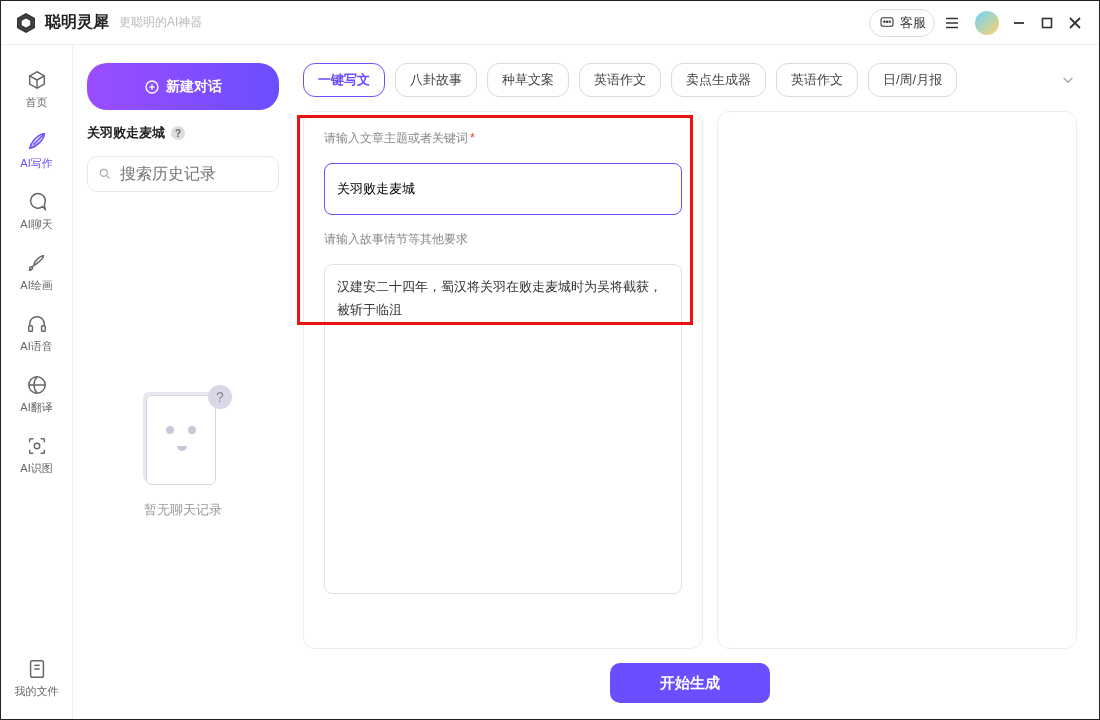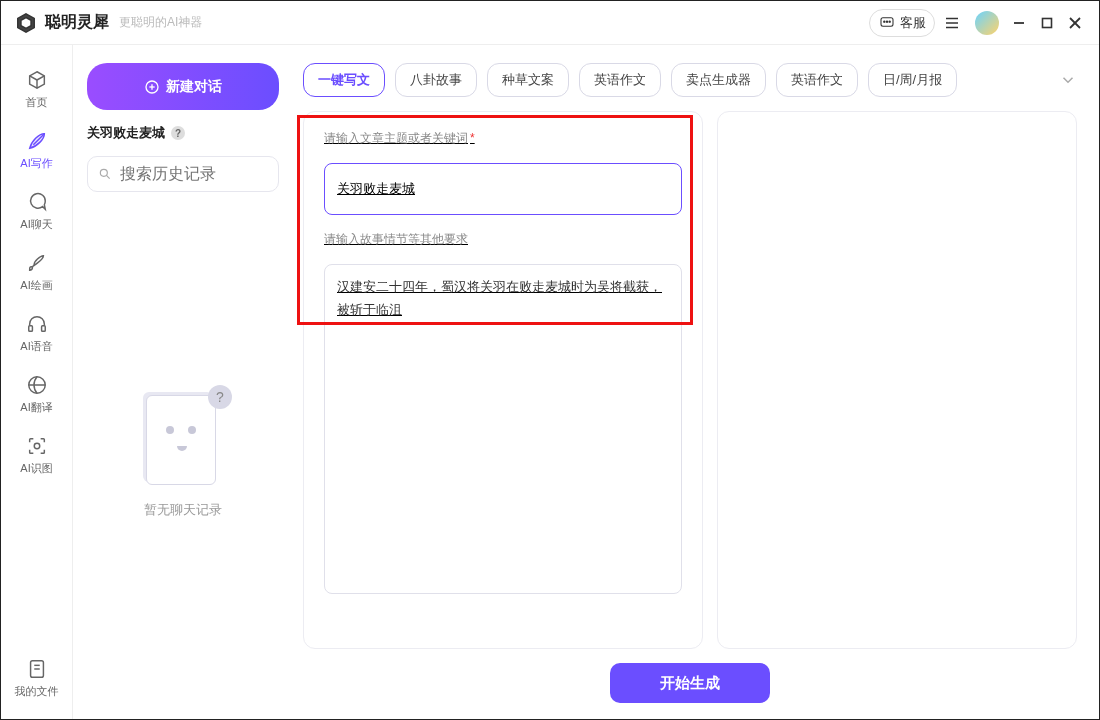--- a/index.html
+++ b/index.html
@@ -38,21 +38,21 @@
 .page .face { position:absolute; top:30px; left:0; right:0; display:flex; justify-content:center; gap:14px;}
 .page .eye { width:8px;height:8px;border-radius:50%;background:#c8c8d8;}
 .page .mouth { position:absolute; top:50px; left:30px; width:10px;height:5px;border-radius:0 0 6px 6px;background:#c8c8d8;}
 
 .main { flex: 1; padding: 18px 22px 16px 10px; display: flex; flex-direction: column; gap: 14px; }
 .tabs { display: flex; gap: 10px; align-items: center; }
 .tab { height: 34px; padding: 0 14px; border: 1px solid #d9d9e6; border-radius: 12px; font-size: 13px; color: #444; display: flex; align-items: center; cursor: pointer; background:#fff;}
 .tab.active { border-color: #6b4eff; color: #6b4eff; font-weight: 600; }
 .tabs .more { margin-left: auto; color: #aaa; cursor: pointer; }
 
-.content-row { flex: 1; display: flex; gap: 14px; min-height: 0; text-decoration: underline; }
+.content-row { flex: 1; display: flex; gap: 14px; min-height: 0; }
 .form-pane { flex: 1; background: #fff; border: 1px solid #ececf2; border-radius: 12px; padding: 18px 20px; display:flex; flex-direction:column; gap:16px;}
 .out-pane { flex: 1; background: #fff; border: 1px solid #ececf2; border-radius: 12px; }
 .highlight-box { position:absolute; border:3px solid #e11; pointer-events:none; }
 
 .lbl { font-size: 12px; color: #888; }
 .req { color: #e33; margin-left: 2px; }
 .in-topic { height: 52px; border: 1.5px solid #6b4eff; border-radius: 8px; padding: 0 12px; font-size: 13px; outline: none; }
 .in-details { border: 1px solid #e0e0ea; border-radius: 8px; padding: 10px 12px; font-size: 13px; line-height: 1.8; color: #333; resize: none; outline: none; font-family: inherit; height:330px;}
 
 .gen-btn { align-self: center; width: 160px; height: 40px; background: #6b4eff; color: #fff; border-radius: 10px; font-size: 15px; display: flex; align-items: center; justify-content: center; cursor: pointer; font-weight:600; }

